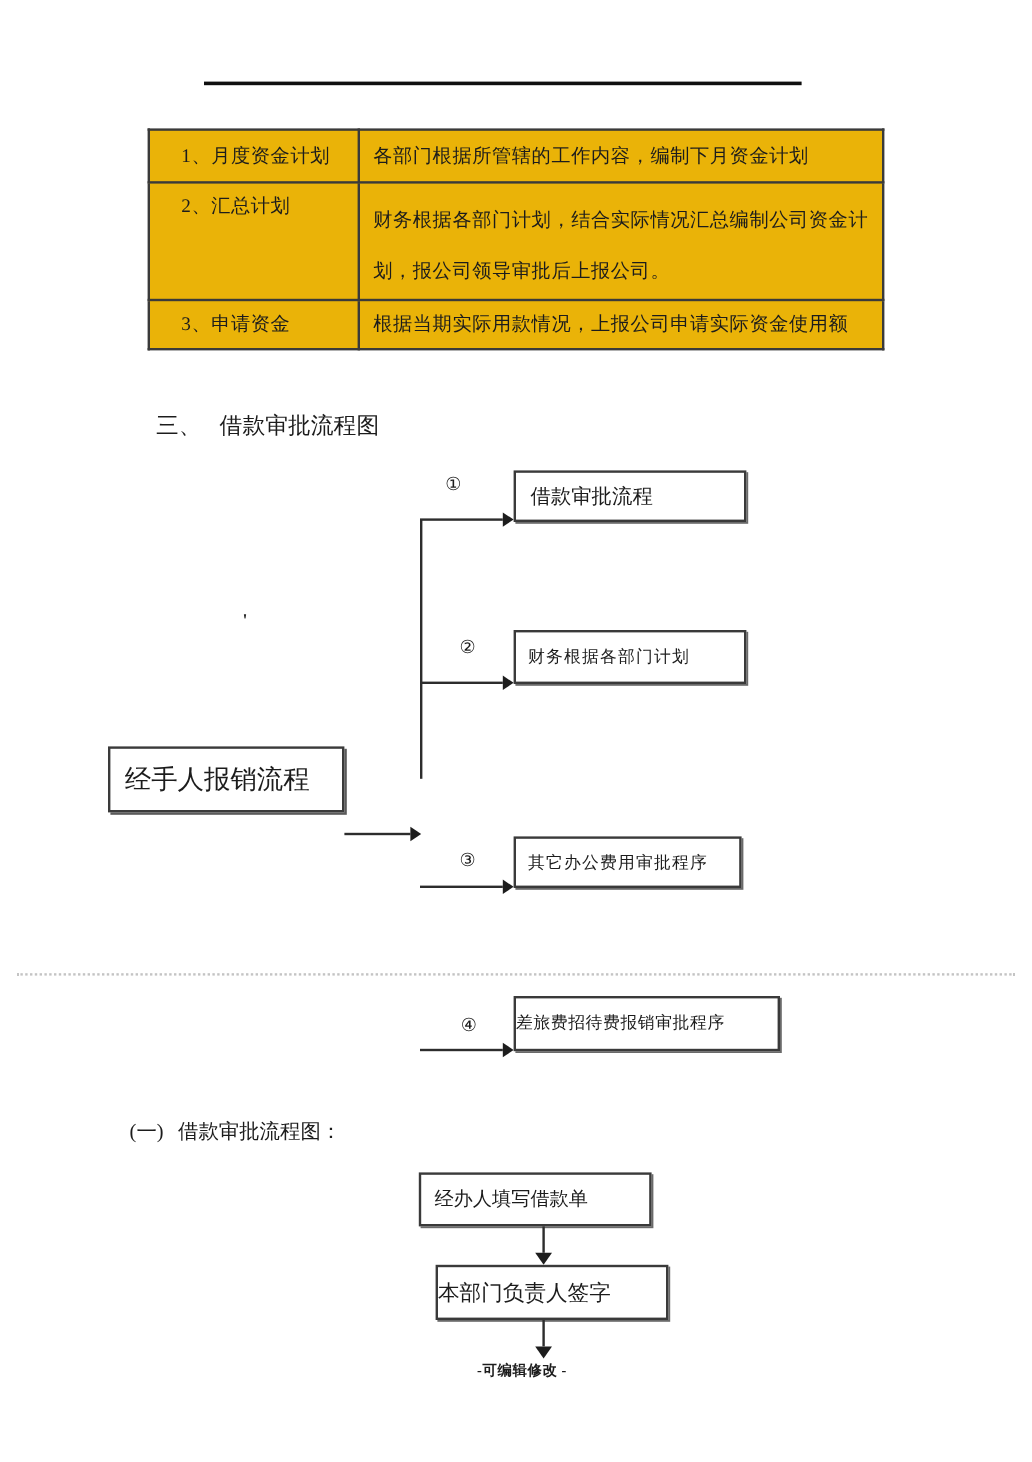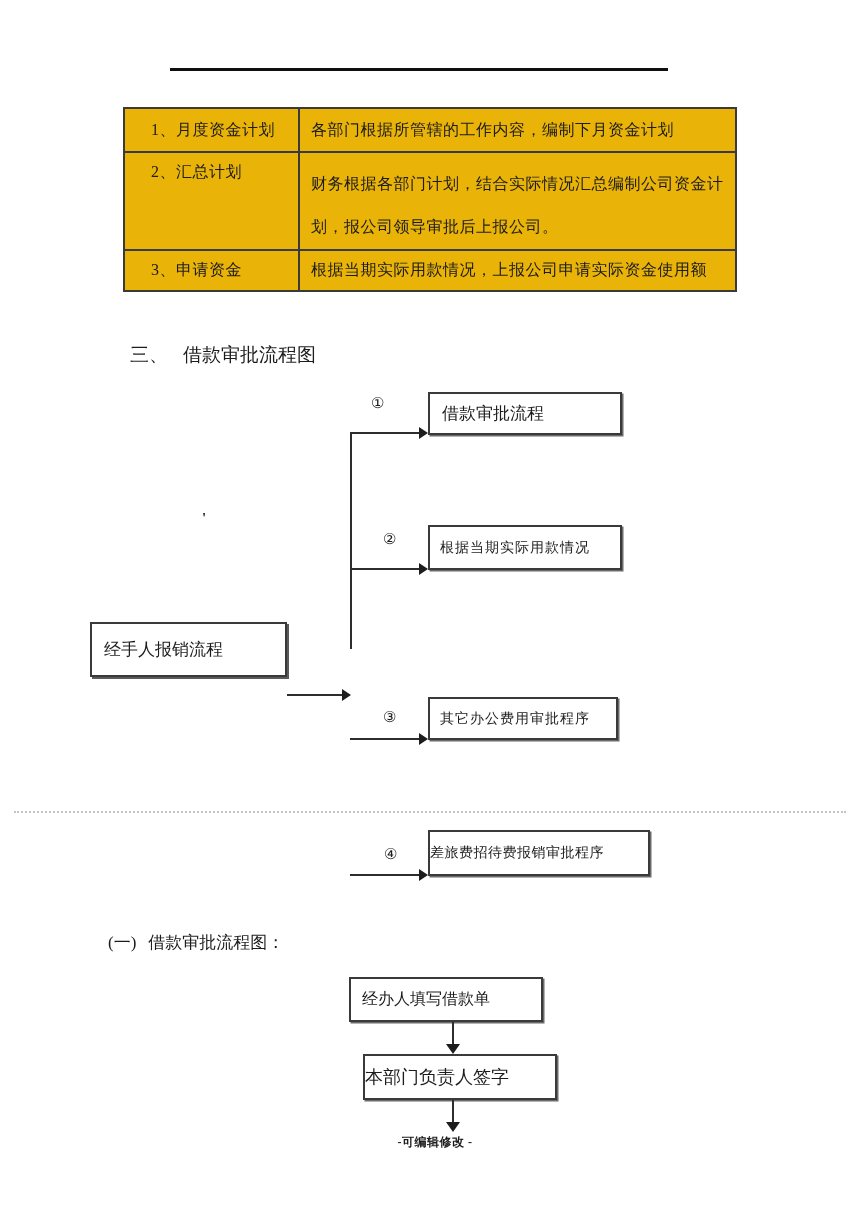--- a/index.html
+++ b/index.html
@@ -42,21 +42,21 @@
     position:absolute;box-sizing:border-box;
     border:2px solid #3a3a3a;background:#ffffff;
     display:flex;align-items:center;
     box-shadow:1.5px 1.5px 0 #6a6a6a;
     white-space:nowrap;
   }
   .box1{left:428px;top:392px;width:194px;height:43px;font-size:17px;padding-left:12px;}
   .box2{left:428px;top:525px;width:194px;height:45px;font-size:14px;padding-left:10px;letter-spacing:1px;}
   .box3{left:428px;top:697px;width:190px;height:43px;font-size:14px;padding-left:10px;letter-spacing:1px;}
   .box4{left:428px;top:830px;width:222px;height:46px;font-size:14px;padding-left:0;letter-spacing:0.5px;}
-  .src-box{left:90px;top:622px;width:197px;height:55px;font-size:17px;padding-left:12px;box-shadow:2px 2px 0 #5a5a5a;}
+  .src-box{left:90px;top:622px;width:197px;height:55px;font-size:22px;padding-left:12px;box-shadow:2px 2px 0 #5a5a5a;}
   .boxA{left:349px;top:977px;width:194px;height:45px;font-size:16px;padding-left:11px;}
   .boxB{left:363px;top:1054px;width:194px;height:46px;font-size:18px;}
 
   
   .marker{position:absolute;font-size:15px;color:#1c1c1c;}
   .m1{left:371px;top:394px;}
   .m2{left:383px;top:530px;}
   .m3{left:383px;top:708px;}
   .m4{left:384px;top:845px;}
 
@@ -131,21 +131,21 @@
   <div class="fbox box1">
     <span>借款审批流程</span>
   </div>
   <div class="arrow-r ar1">
     <div class="shaft"></div>
     <div class="head"></div>
   </div>
 
   <span class="marker m2">②</span>
   <div class="fbox box2">
-    <span>根据当期实际用款情况</span>
+    <span>财务根据各部门计划</span>
   </div>
   <div class="arrow-r ar2">
     <div class="shaft"></div>
     <div class="head"></div>
   </div>
 
   <span class="stray">'</span>
 
   <div class="fbox src-box">
     <span>经手人报销流程</span>

